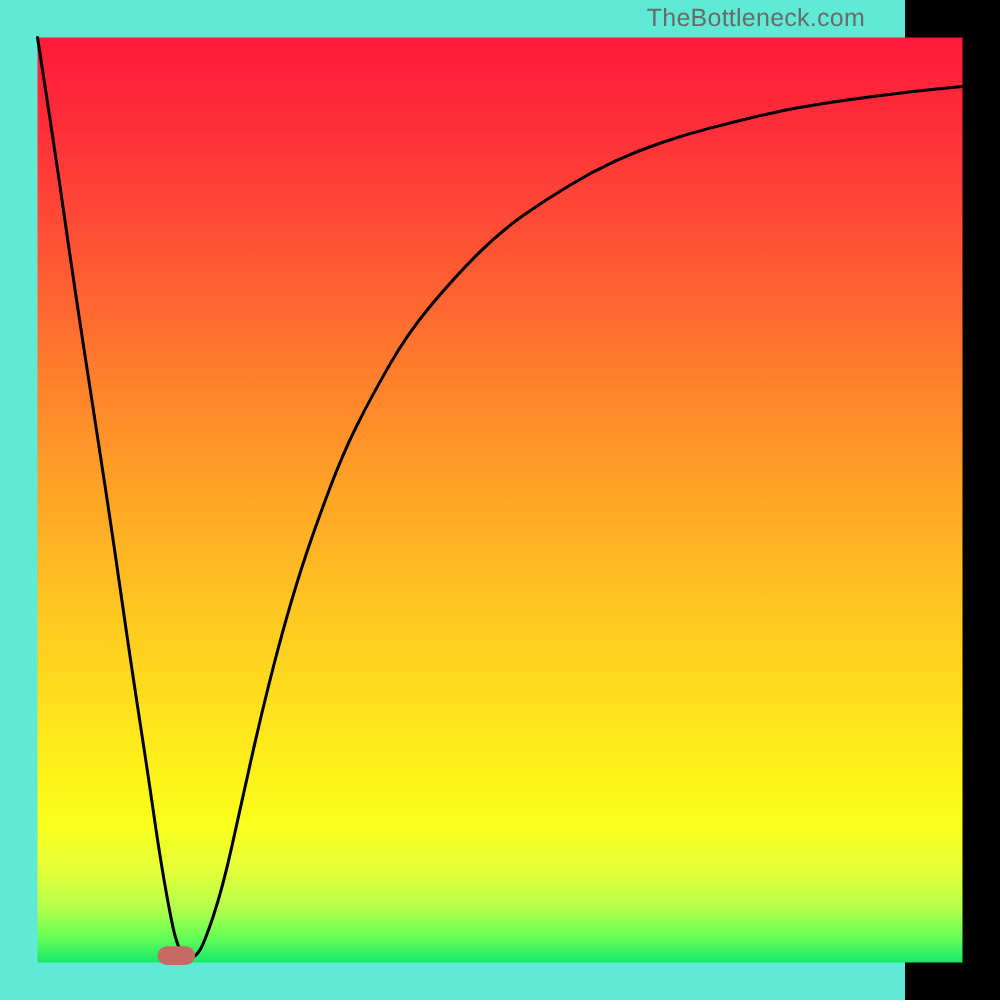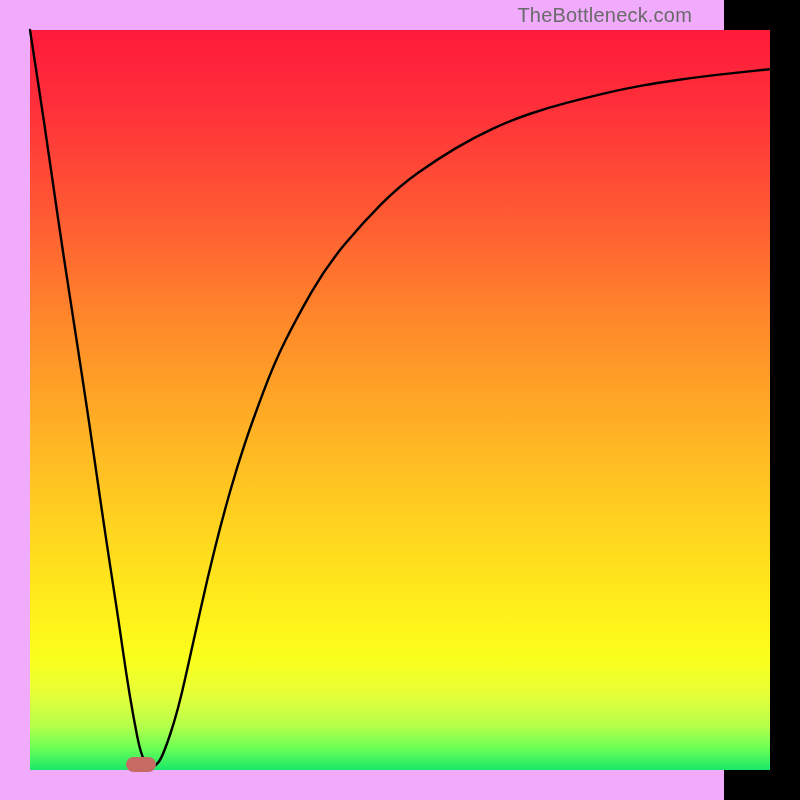--- a/index.html
+++ b/index.html
@@ -8,21 +8,21 @@
     width: 800px;
     height: 800px;
     background: #000;
     overflow: hidden;
     font-family: Arial, Helvetica, sans-serif;
   }
   .frame {
     position: absolute;
     left: 0; top: 0;
     width: 724px; height: 800px;
-    background: #f0abfc;
+    background: #5eead4;
   }
   .plot-area {
     position: absolute;
     left: 30px;
     top: 30px;
     width: 740px;
     height: 740px;
     
     background: linear-gradient(to bottom,
       #ff1a3a 0%,

